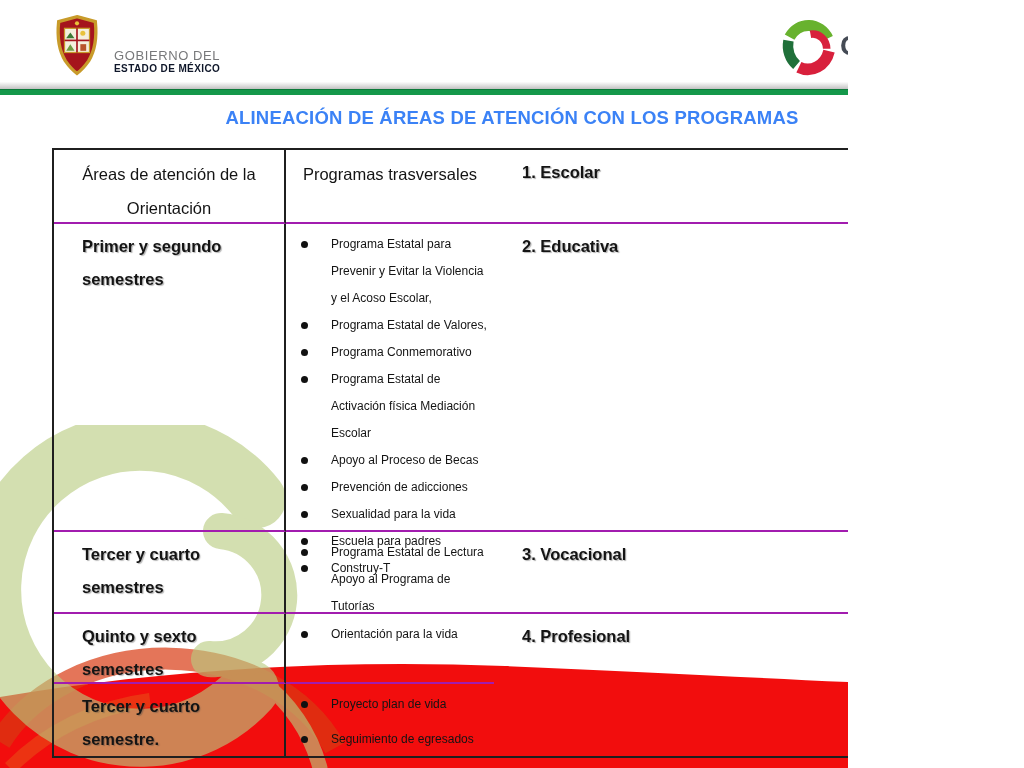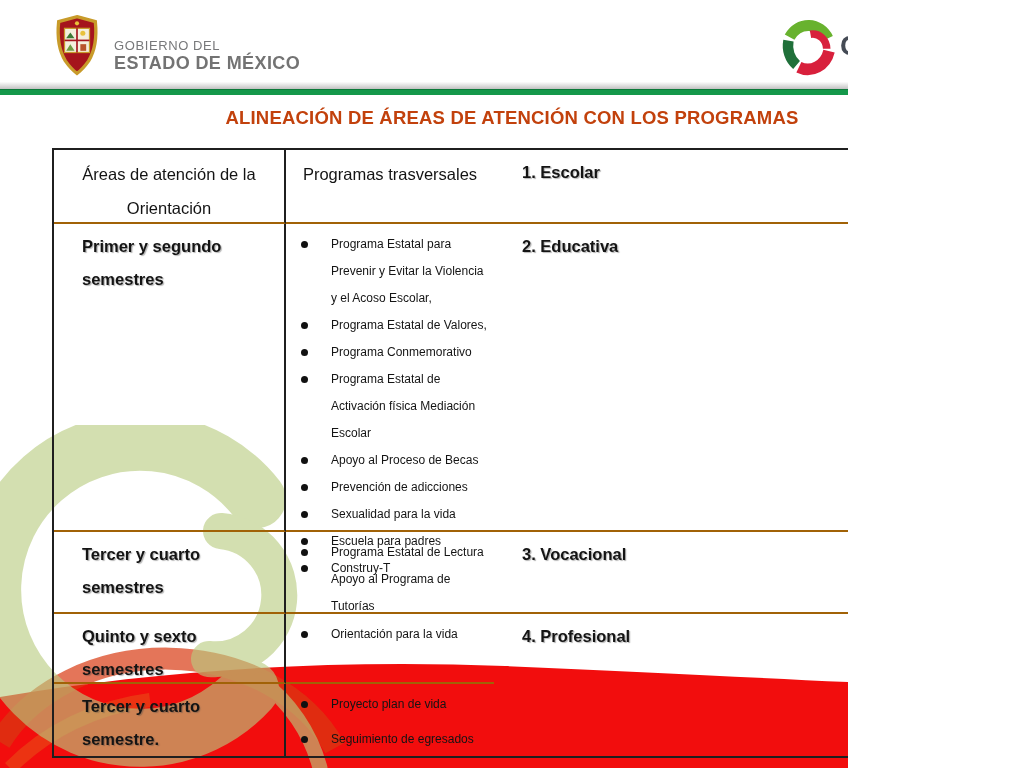--- a/index.html
+++ b/index.html
@@ -10,42 +10,42 @@
   
   .bg-svg { position:absolute; pointer-events:none; }
   #bg-red { left:0; top:0; z-index:1; }
   #bg-swirl { left:-70px; top:425px; z-index:2; opacity:.62; }
 
   
   .banner { position:absolute; left:0; top:0; width:1024px; height:96px; z-index:3; }
   .gov-logo { position:absolute; left:52px; top:12px; display:flex; align-items:flex-end; }
   .gov-text { margin-left:12px; margin-bottom:4px; }
   .gov-line1 { font-size:13px; letter-spacing:.6px; color:#77787a; }
-  .gov-line2 { font-size:18px; font-weight:bold; letter-spacing:.4px; color:#737373; }
+  .gov-line2 { font-size:10px; font-weight:bold; letter-spacing:.4px; color:#0f172a; }
   .comp-logo { position:absolute; left:778px; top:13px; display:flex;align-items:center; }
   .comp-text { margin-left:4px; padding-top:16px; }
   .comp-name { font-size:28px; font-weight:bold; color:#454b55; letter-spacing:-.5px; line-height:28px; }
   .comp-tagline { font-size:15px; color:#b91c1c; margin-left:10px; margin-top:2px; }
   .divider-gray { position:absolute; left:0; top:82px; width:1024px; height:7px;
                   background:linear-gradient(#fdfdfd,#c2c2c2); }
   .divider-green { position:absolute; left:0; top:89px; width:1024px; height:6px; background:#14984a;
                    border-top:1px solid #0d7a3a; }
 
   
   .title { position:absolute; left:0; top:107px; width:1024px; text-align:center; z-index:3;
-           font-size:18.5px; font-weight:bold; color:#c2410c; letter-spacing:.2px; }
+           font-size:18.5px; font-weight:bold; color:#3b82f6; letter-spacing:.2px; }
 
   
   .table { position:absolute; left:52px; top:148px; z-index:3;
            display:grid;
            grid-template-columns:232px 208px 512px;
            grid-template-rows:74px 308px 82px 70px 72px;
            border:2px solid #1f1f1f; background:transparent;
            color:#141414; }
-  .cell { border-right:2px solid #1f1f1f; border-bottom:2px solid #a16207; overflow:visible; }
+  .cell { border-right:2px solid #1f1f1f; border-bottom:2px solid #a21caf; overflow:visible; }
   .cell.last-col { border-right:none; }
   .cell.last-row { border-bottom:none; }
   .hcell { font-size:16.5px; line-height:34px; padding:7px 14px 0 14px; text-align:center; }
   .acell, .scell { font-size:16.5px; font-weight:600; line-height:33px; padding:6px 10px 0 28px;
                    text-shadow:1.2px 1.2px 1px rgba(70,70,70,.4); }
   .pcell { padding:7px 6px 0 0; }
   .pcell ul { list-style:none; }
   .pcell li { display:flex; align-items:flex-start; }
   .pcell .dot { flex:0 0 auto; width:7px; height:7px; border-radius:50%; background:#111; margin:10px 0 0 15px; }
   .pcell .txt { margin-left:23px; width:458px; font-size:12px; line-height:27px; }

